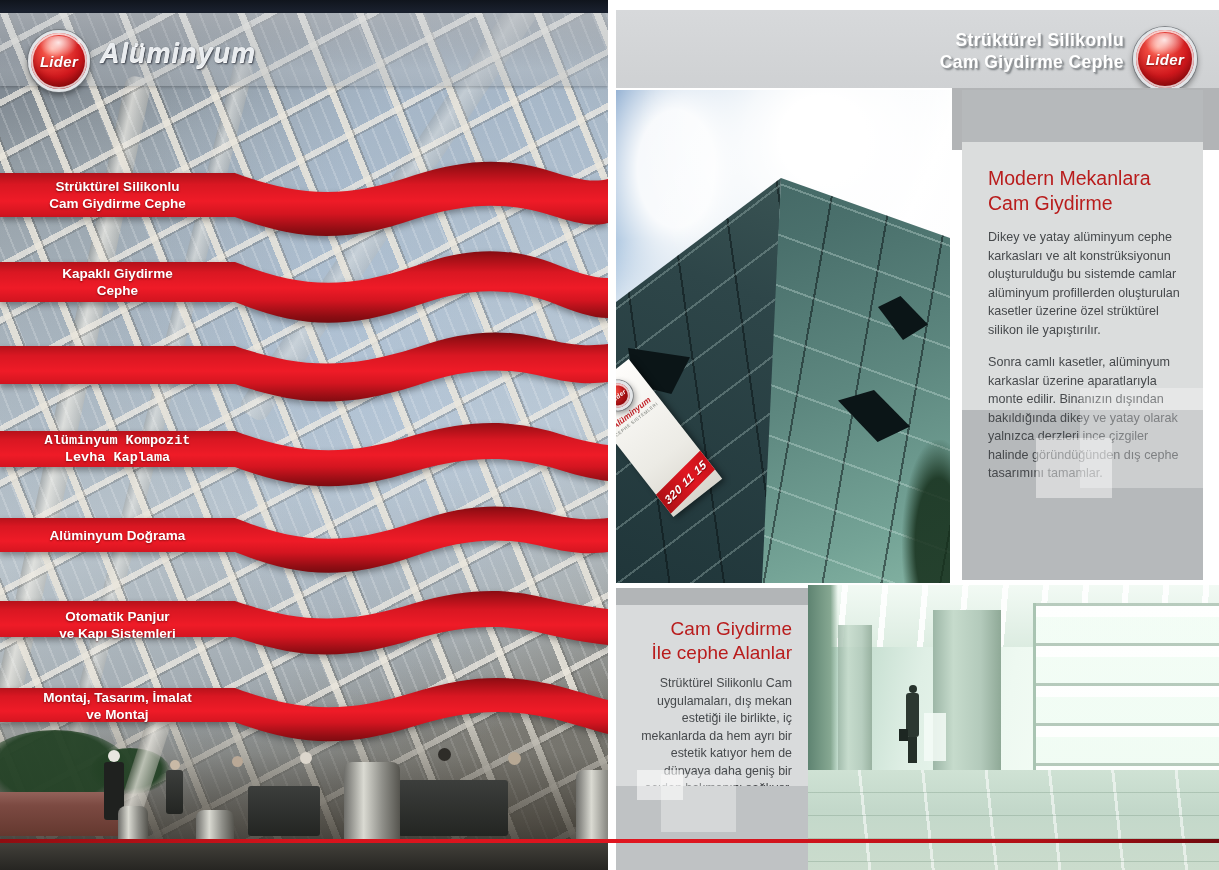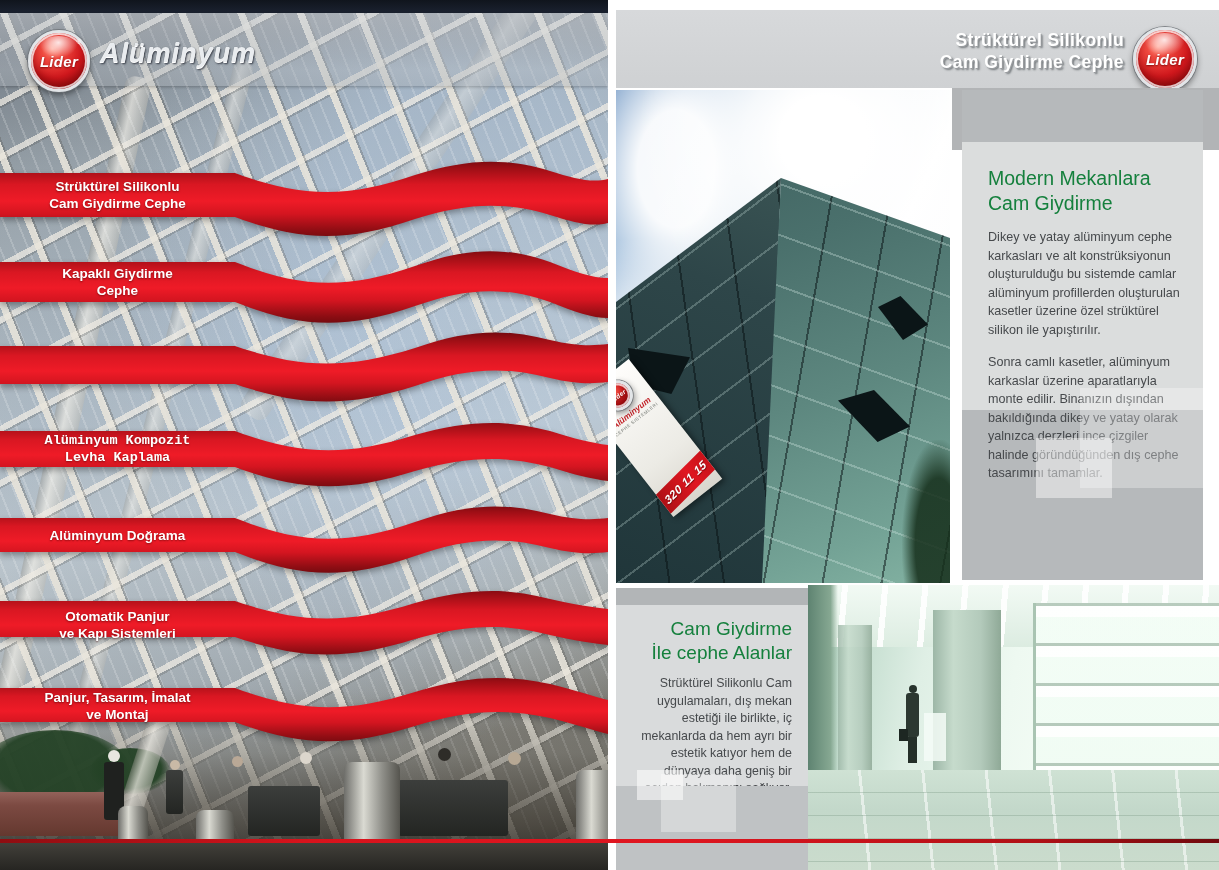--- a/index.html
+++ b/index.html
@@ -98,21 +98,21 @@
   .banner .bline2{text-align:center;color:#70756f;font-size:4.5px;letter-spacing:.6px;text-transform:uppercase;margin-top:1px;}
   .banner .stripe{position:absolute;bottom:8px;left:-5px;right:-5px;height:24px;
     background:linear-gradient(90deg,#a90f14,#e01721 60%,#c41118);transform:skewY(-7deg);
     display:flex;align-items:center;justify-content:center;}
   .banner .phone{color:#fff;font-weight:bold;font-style:italic;font-size:11.5px;letter-spacing:.5px;
     text-shadow:0 1px 1px rgba(80,0,0,.7);}
 
   
   .panel1{left:962px;top:142px;width:241px;height:268px;background:#dbdddd;box-sizing:border-box;
     padding:24px 18px 0 26px;}
-  .green-h{color:#15803d;font-size:19.5px;line-height:25px;}
+  .green-h{color:#b91c1c;font-size:19.5px;line-height:25px;}
   .body-txt{color:#46494c;font-size:12.6px;line-height:18.5px;margin-top:12px;}
   .panel2{left:616px;top:605px;width:192px;height:181px;background:#d9dbdc;box-sizing:border-box;
     padding:12px 16px 0 8px;text-align:right;}
   .panel2 .green-h{font-size:19px;line-height:24px;}
   .panel2 .body-txt{font-size:12.4px;line-height:17.5px;margin-top:10px;}
   .band-sm{left:616px;top:588px;width:192px;height:17px;background:#b2b5b7;}
   .gray-bottom{left:616px;top:786px;width:192px;height:84px;background:#bfc2c4;}
   .deco{position:absolute;}
 
   
@@ -268,21 +268,21 @@
     <div>Levha Kaplama</div>
   </div>
   <div class="abs ribbon-label" style="top:527px;">
     <div>Alüminyum Doğrama</div>
   </div>
   <div class="abs ribbon-label" style="top:608px;">
     <div>Otomatik Panjur</div>
     <div>ve Kapı Sistemleri</div>
   </div>
   <div class="abs ribbon-label" style="top:689px;">
-    <div>Panjur, Tasarım, İmalat</div>
+    <div>Montaj, Tasarım, İmalat</div>
     <div>ve Montaj</div>
   </div>
 
   <div class="abs left-topstrip"></div>
   <div class="abs left-header"></div>
   <div class="abs lider-logo" style="left:28px;top:30px;width:56px;height:56px;">
     <div class="gloss"></div>
     <span class="txt" style="font-size:15px;">Lider</span>
     <span class="reg" style="right:6px;top:6px;">®</span>
   </div>

